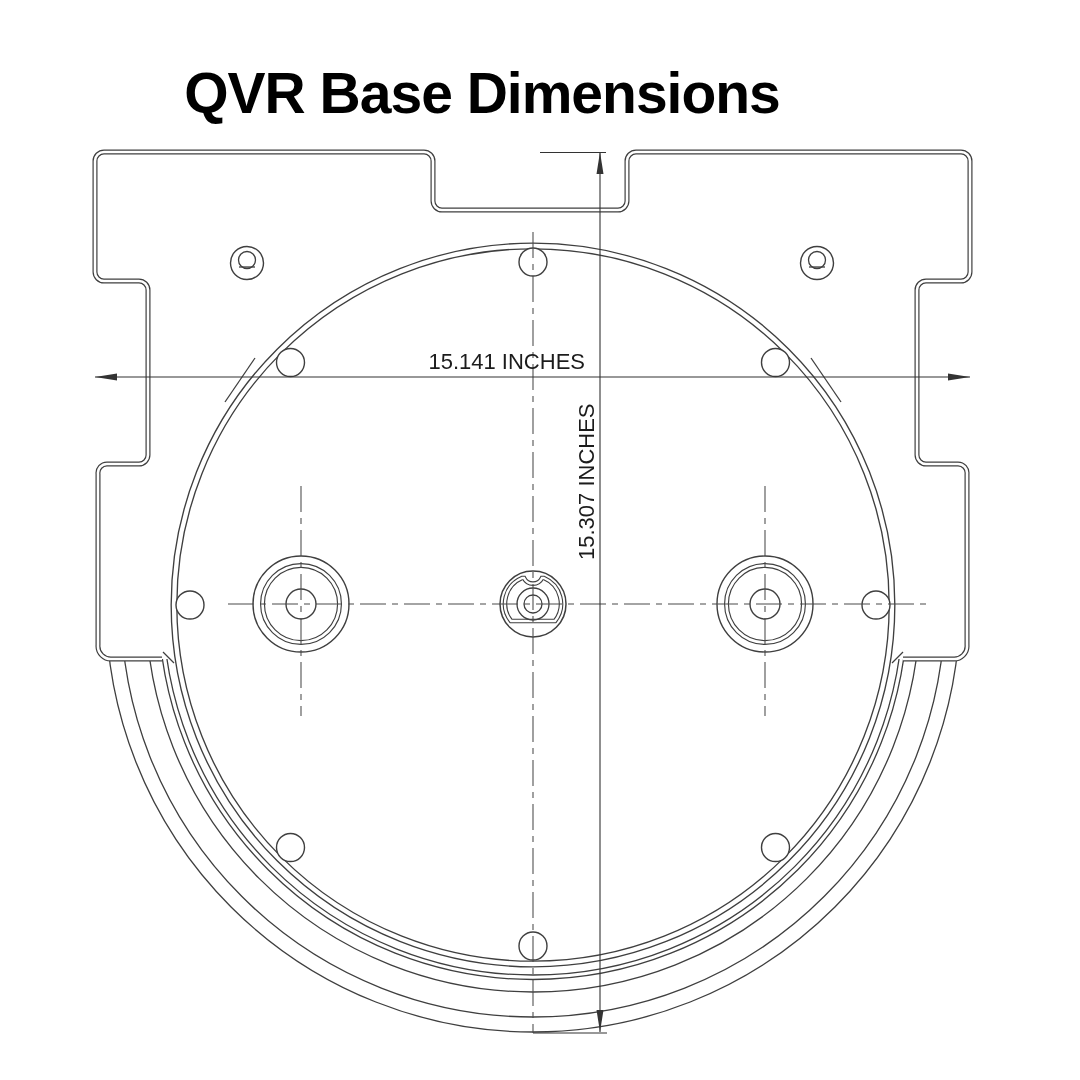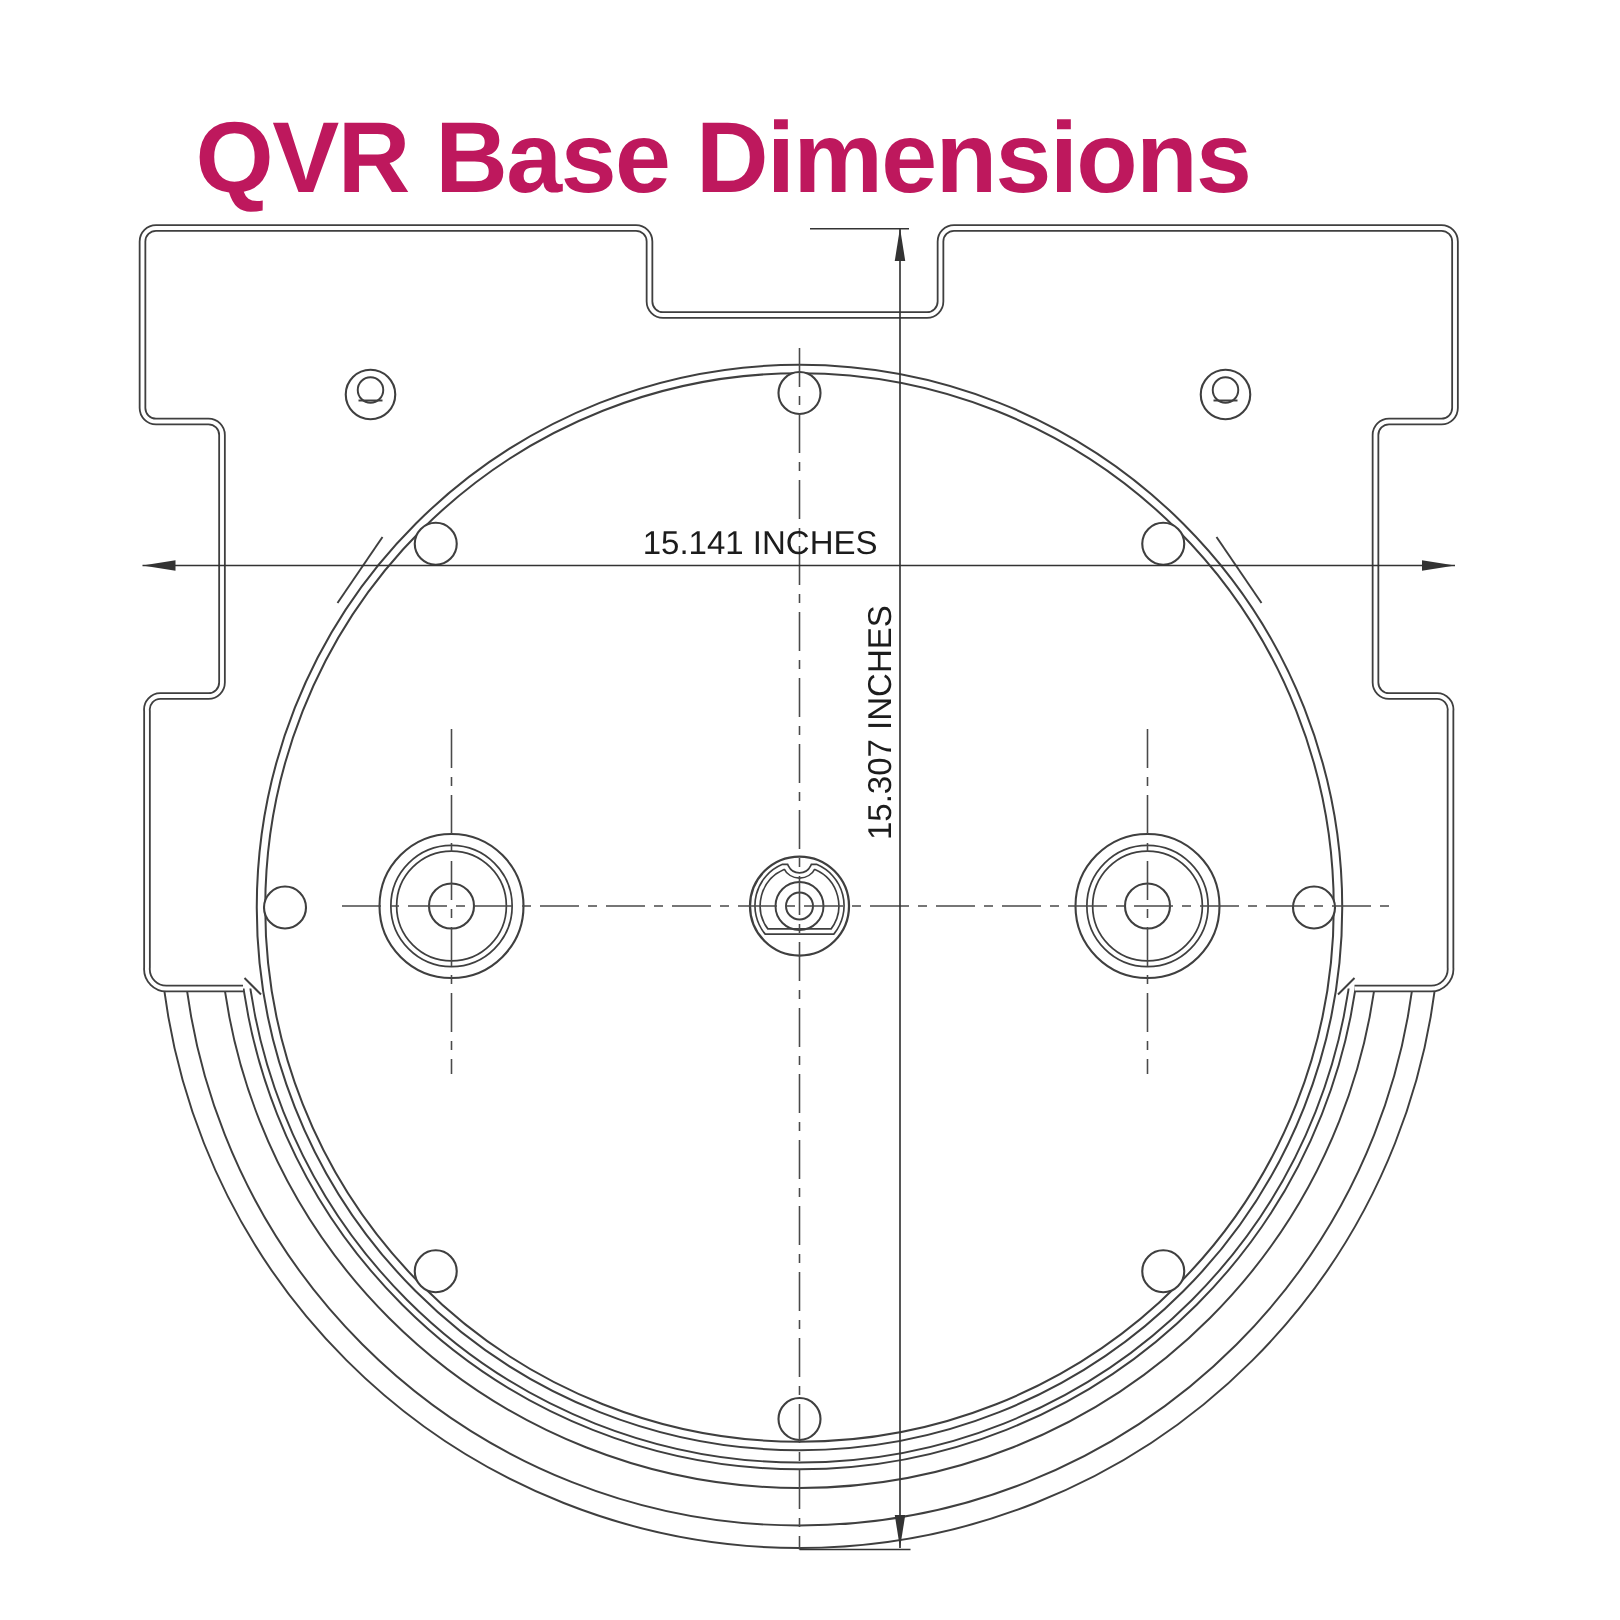--- a/index.html
+++ b/index.html
@@ -16,24 +16,24 @@
     width: 1080px;
     height: 1080px;
     background: #ffffff;
   }
   .title {
     position: absolute;
     top: 22px;
     left: 0;
     width: 964px;
     text-align: center;
-    font-size: 67px;
+    font-size: 57px;
     font-weight: 800;
     letter-spacing: -1px;
-    color: #be185d;
+    color: #000000;
     font-family: "Liberation Sans", "DejaVu Sans", sans-serif;
   }
   svg.drawing {
     position: absolute;
     top: 0;
     left: 0;
   }
   svg.drawing text {
     font-family: "Liberation Sans", "DejaVu Sans", sans-serif;
     font-size: 22px;

